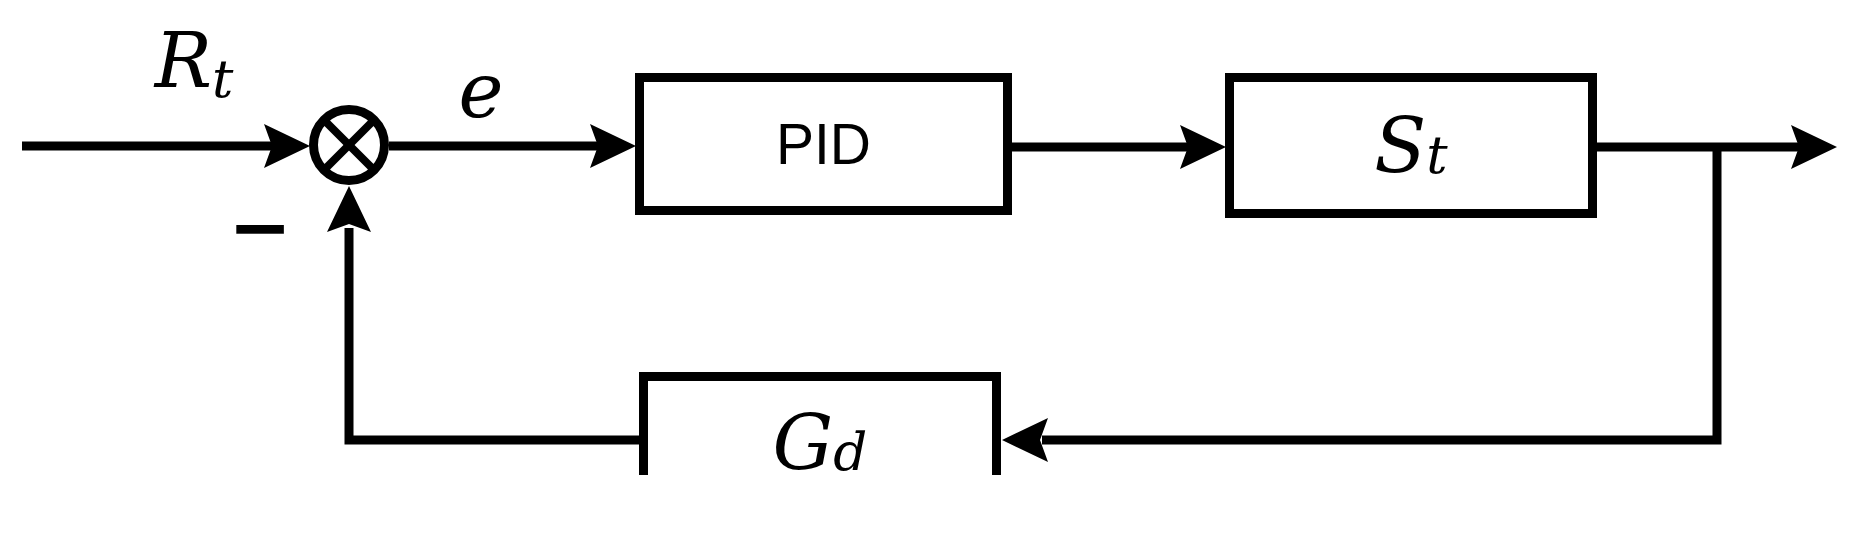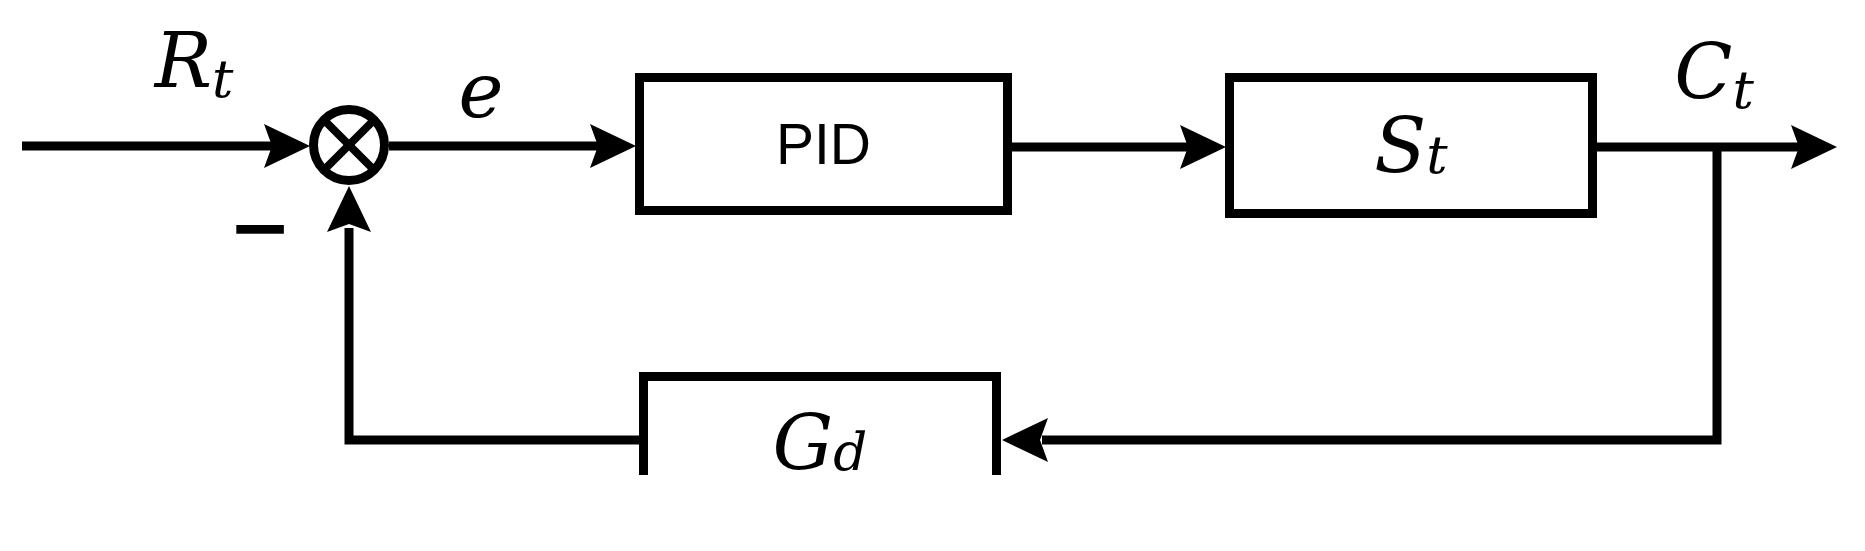--- a/index.html
+++ b/index.html
@@ -96,23 +96,20 @@
   </svg>
 
   <div class="float-label serif-label" style="left:104px; top:23px; width:180px;">
     <span>R</span><span class="sub">t</span>
   </div>
 
   <div class="float-label minus-label" style="left:222px; top:189px; width:76px;">−</div>
 
   <div class="float-label serif-label" style="left:431px; top:53px; width:100px;">e</div>
 
-  <div class="float-label serif-label" style="left:1624px; top:34px; width:180px;">
-    <span>C</span><span class="sub">t</span>
-  </div>
 
   <div class="block-label" style="left:635px; top:73px; width:377px; height:142px;">
     <div class="pid-text">
       <div>PID</div>
     </div>
   </div>
 
   <div class="block-label serif-label" style="left:1225px; top:73px; width:372px; height:145px;">
     <span>S</span>
       <span class="sub">t</span>

